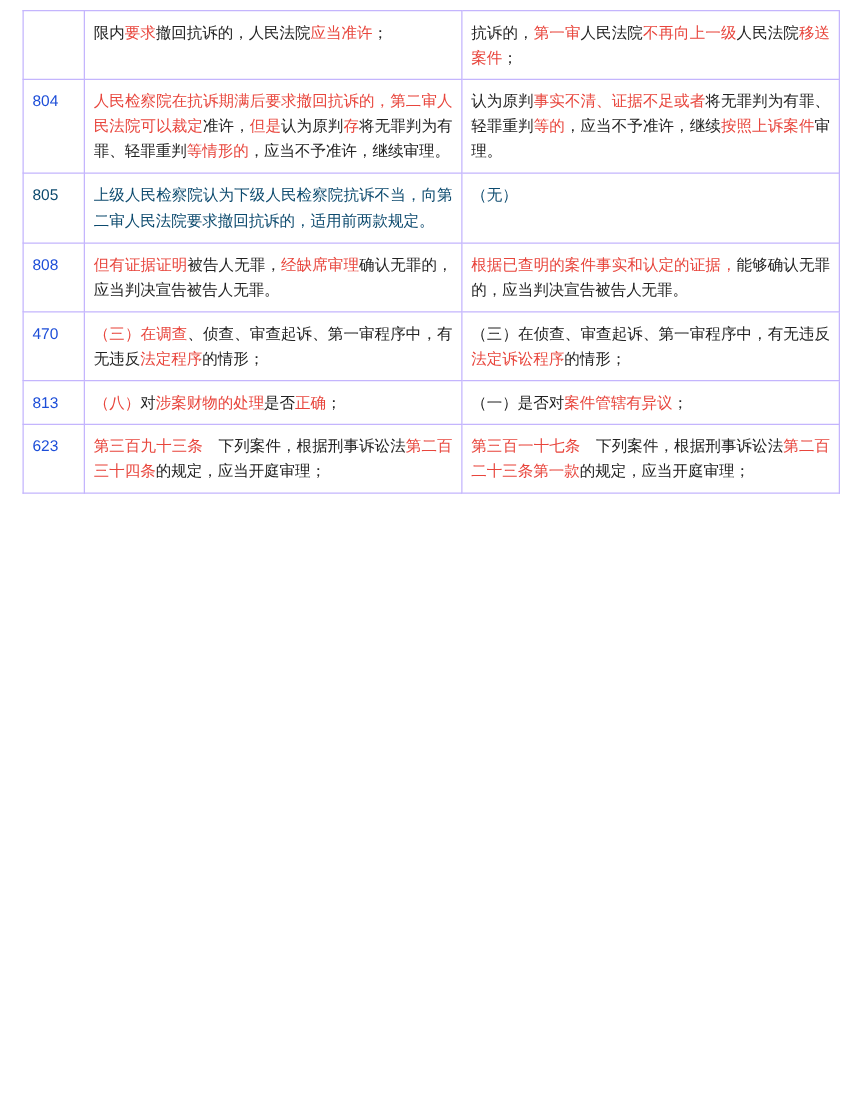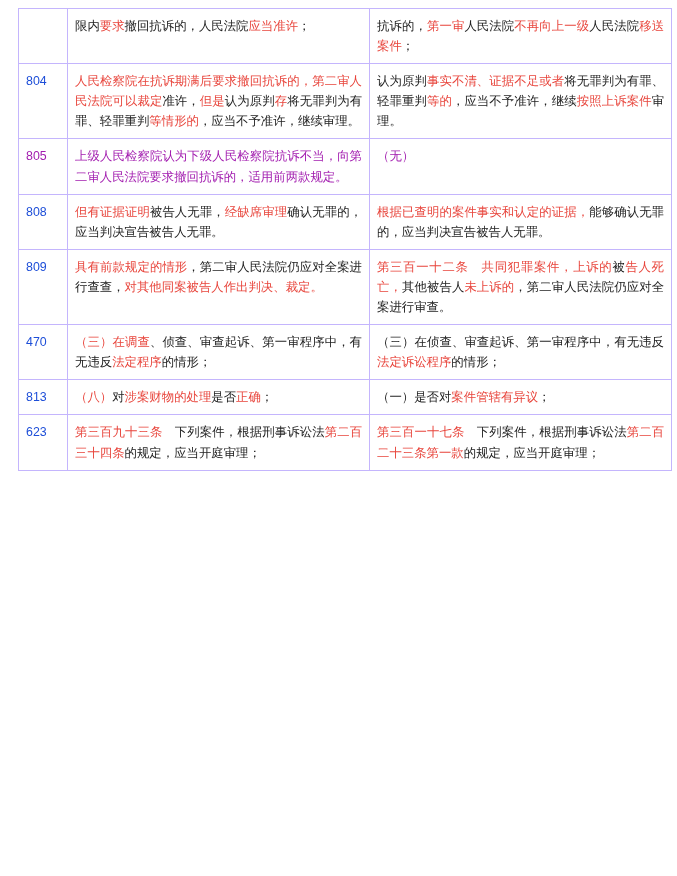--- a/index.html
+++ b/index.html
@@ -46,21 +46,21 @@
   td.left-col {
     width: 287px;
   }
   td.right-col {
     width: 287px;
   }
   .hl {
     color: #e8453c;
   }
   .grayrow td {
-    color: #a21caf;
+    color: #0c4a6e;
   }
 </style>
 </head>
 <body>
 
 <div class="page">
   <table class="doc-table">
     <tbody id="table-body">
         <tr>
           <td class="num-col"></td>
@@ -76,25 +76,20 @@
           <td class="num-col">805</td>
           <td class="left-col"><span>上级人民检察院认为下级人民检察院抗诉不当，向第二审人民法院要求撤回抗诉的，适用前两款规定。</span></td>
           <td class="right-col"><span>（无）</span></td>
         </tr>
         <tr>
           <td class="num-col">808</td>
           <td class="left-col"><span class="hl">但有证据证明</span><span>被告人无罪，</span><span class="hl">经缺席审理</span><span>确认无罪的，应当判决宣告被告人无罪。</span></td>
           <td class="right-col"><span class="hl">根据已查明的案件事实和认定的证据，</span><span>能够确认无罪的，应当判决宣告被告人无罪。</span></td>
         </tr>
         <tr>
-          <td class="num-col">809</td>
-          <td class="left-col"><span class="hl">具有前款规定的情形</span><span>，第二审人民法院仍应对全案进行查查，</span><span class="hl">对其他同案被告人作出判决、裁定。</span></td>
-          <td class="right-col"><span class="hl">第三百一十二条　共同犯罪案件，上诉的</span><span>被</span><span class="hl">告人死亡，</span><span>其他被告人</span><span class="hl">未上诉的</span><span>，第二审人民法院仍应对全案进行审查。</span></td>
-        </tr>
-        <tr>
           <td class="num-col">470</td>
           <td class="left-col"><span class="hl">（三）在</span><span class="hl">调查</span><span>、侦查、审查起诉、第一审程序中，有无违反</span><span class="hl">法定程序</span><span>的情形；</span></td>
           <td class="right-col"><span>（三）在侦查、审查起诉、第一审程序中，有无违反</span><span class="hl">法定诉讼程序</span><span>的情形；</span></td>
         </tr>
         <tr>
           <td class="num-col">813</td>
           <td class="left-col"><span class="hl">（八）</span><span>对</span><span class="hl">涉案财物的处理</span><span>是否</span><span class="hl">正确</span><span>；</span></td>
           <td class="right-col"><span>（一）是否对</span><span class="hl">案件管辖有异议</span><span>；</span></td>
         </tr>
         <tr>

